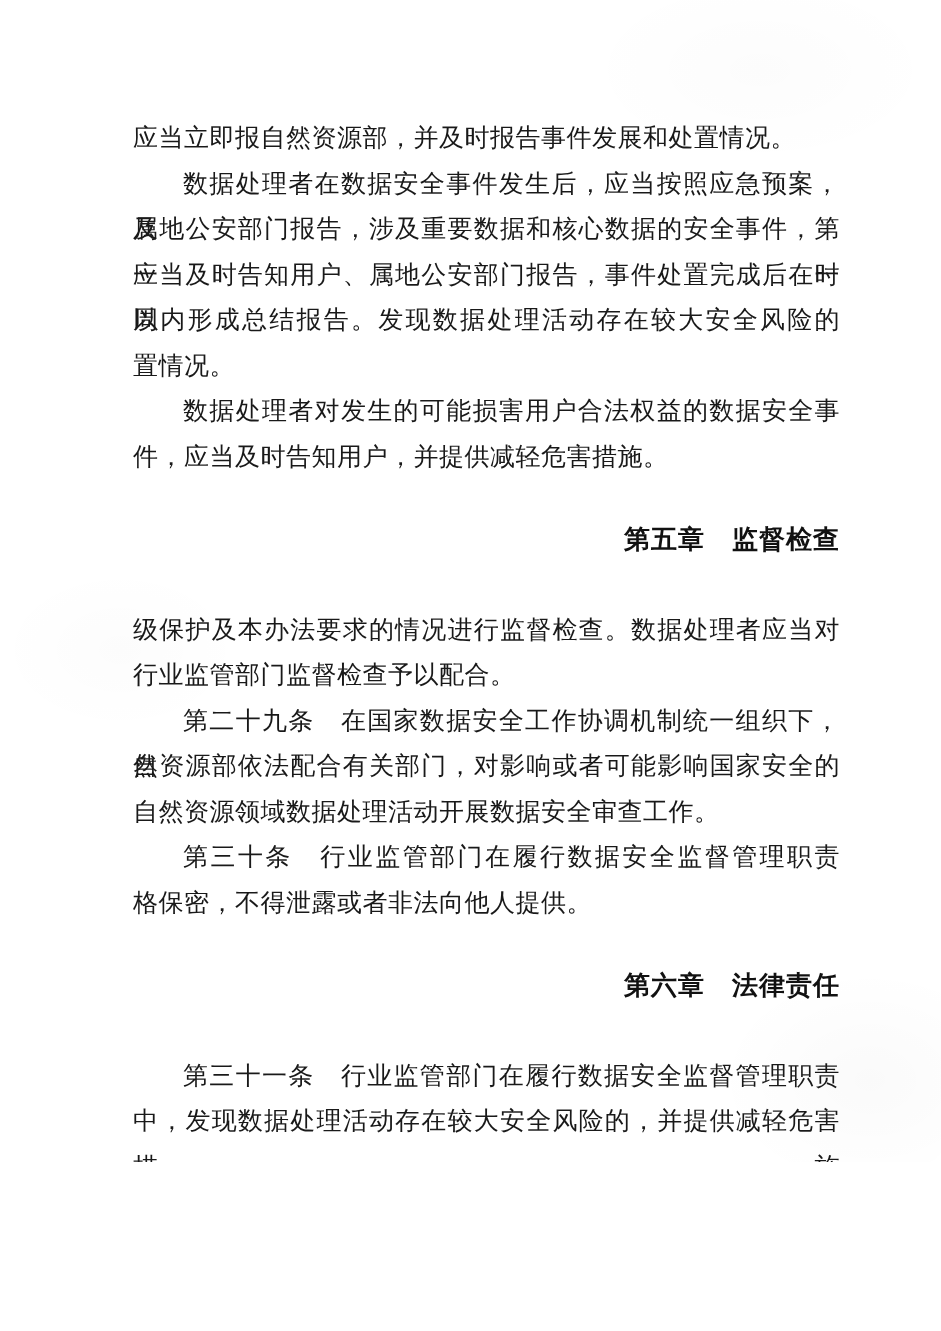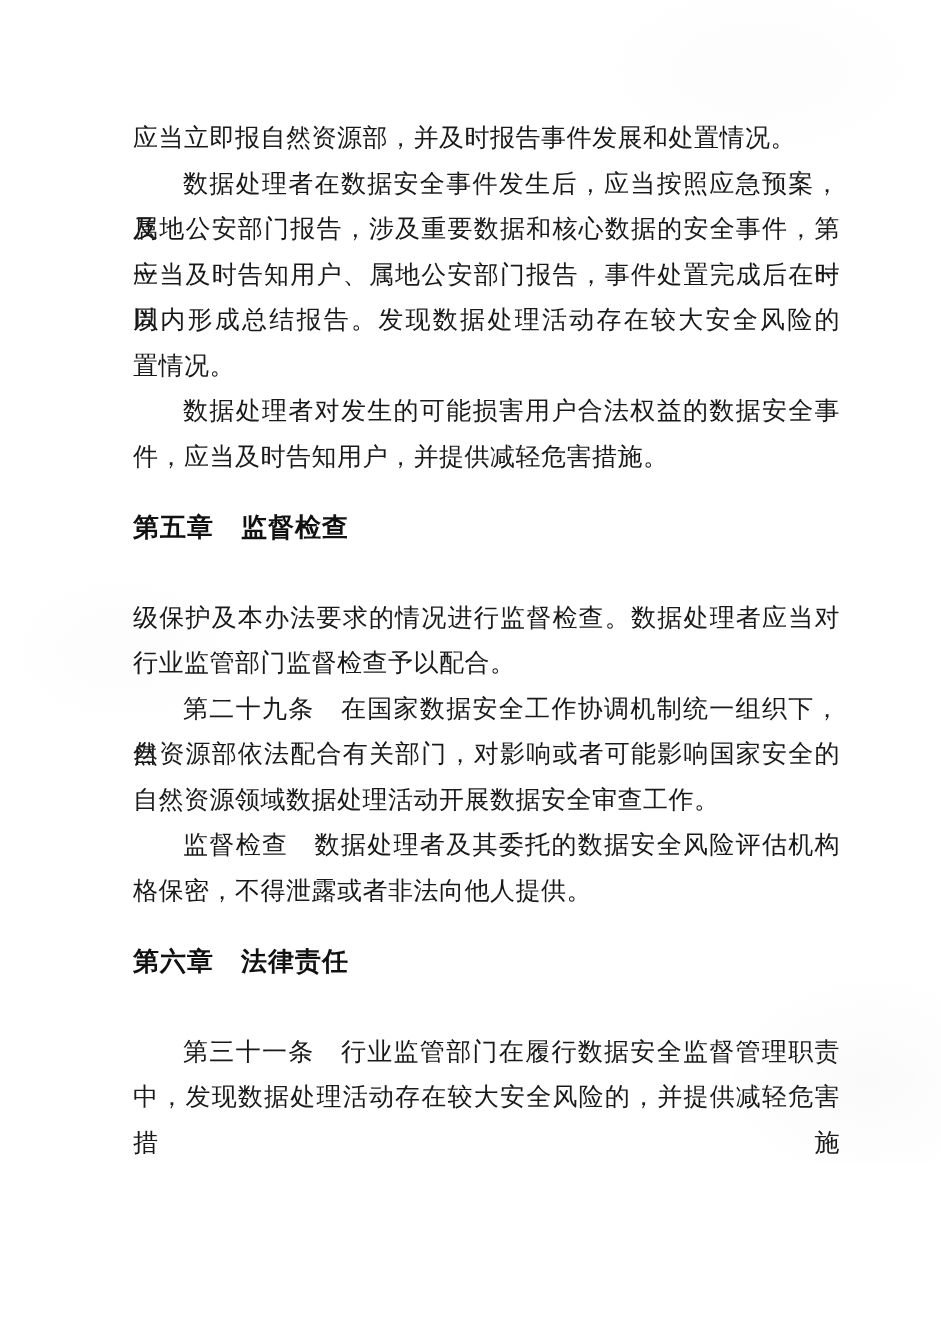--- a/index.html
+++ b/index.html
@@ -36,24 +36,24 @@
     text-justify: inter-character;
     letter-spacing: 0.5px;
   }
   .line.indent {
     text-indent: 2em;
   }
   .line.last {
     text-align-last: left;
   }
   .chapter {
-    margin: 26px 0 44px 0;
+    margin: 38px 0 44px 0;
     line-height: 45.5px;
     height: 45.5px;
-    text-align: left;
+    text-align: right;
     font-size: 26px;
     font-weight: 700;
     color: #111111;
     letter-spacing: 1px;
   }
   .pagenum {
     position: absolute;
     top: 1238px;
     left: 0;
     width: 941px;
@@ -82,21 +82,21 @@
 
     <div class="chapter">第五章　监督检查</div>
 
     <div class="line">级保护及本办法要求的情况进行监督检查。数据处理者应当对</div>
     <div class="line last">行业监管部门监督检查予以配合。</div>
 
     <div class="line indent">第二十九条　在国家数据安全工作协调机制统一组织下，自</div>
     <div class="line">然资源部依法配合有关部门，对影响或者可能影响国家安全的</div>
     <div class="line last">自然资源领域数据处理活动开展数据安全审查工作。</div>
 
-    <div class="line indent">监督检查　数据处理者及其委托的数据安全风险评估机构</div>
+    <div class="line indent">第三十条　行业监管部门在履行数据安全监督管理职责</div>
     <div class="line last">格保密，不得泄露或者非法向他人提供。</div>
 
     <div class="chapter">第六章　法律责任</div>
 
     <div class="line indent">第三十一条　行业监管部门在履行数据安全监督管理职责</div>
     <div class="line">中，发现数据处理活动存在较大安全风险的，并提供减轻危害措施</div>
 
   </div>
 
   <div class="pagenum">13</div>

